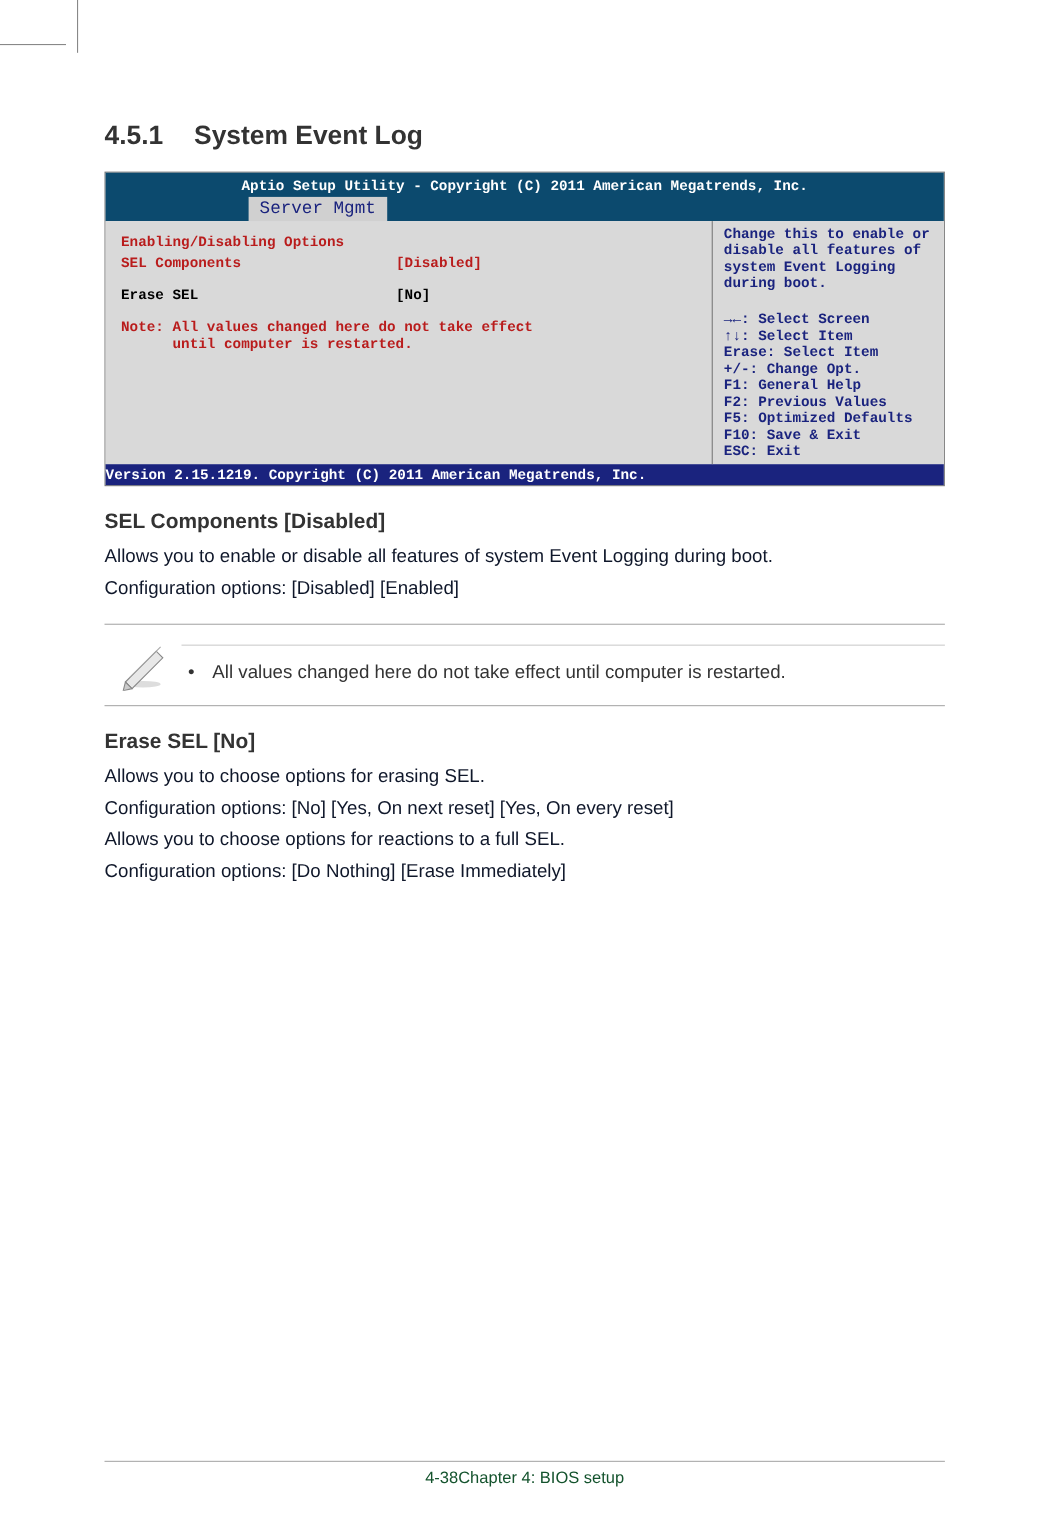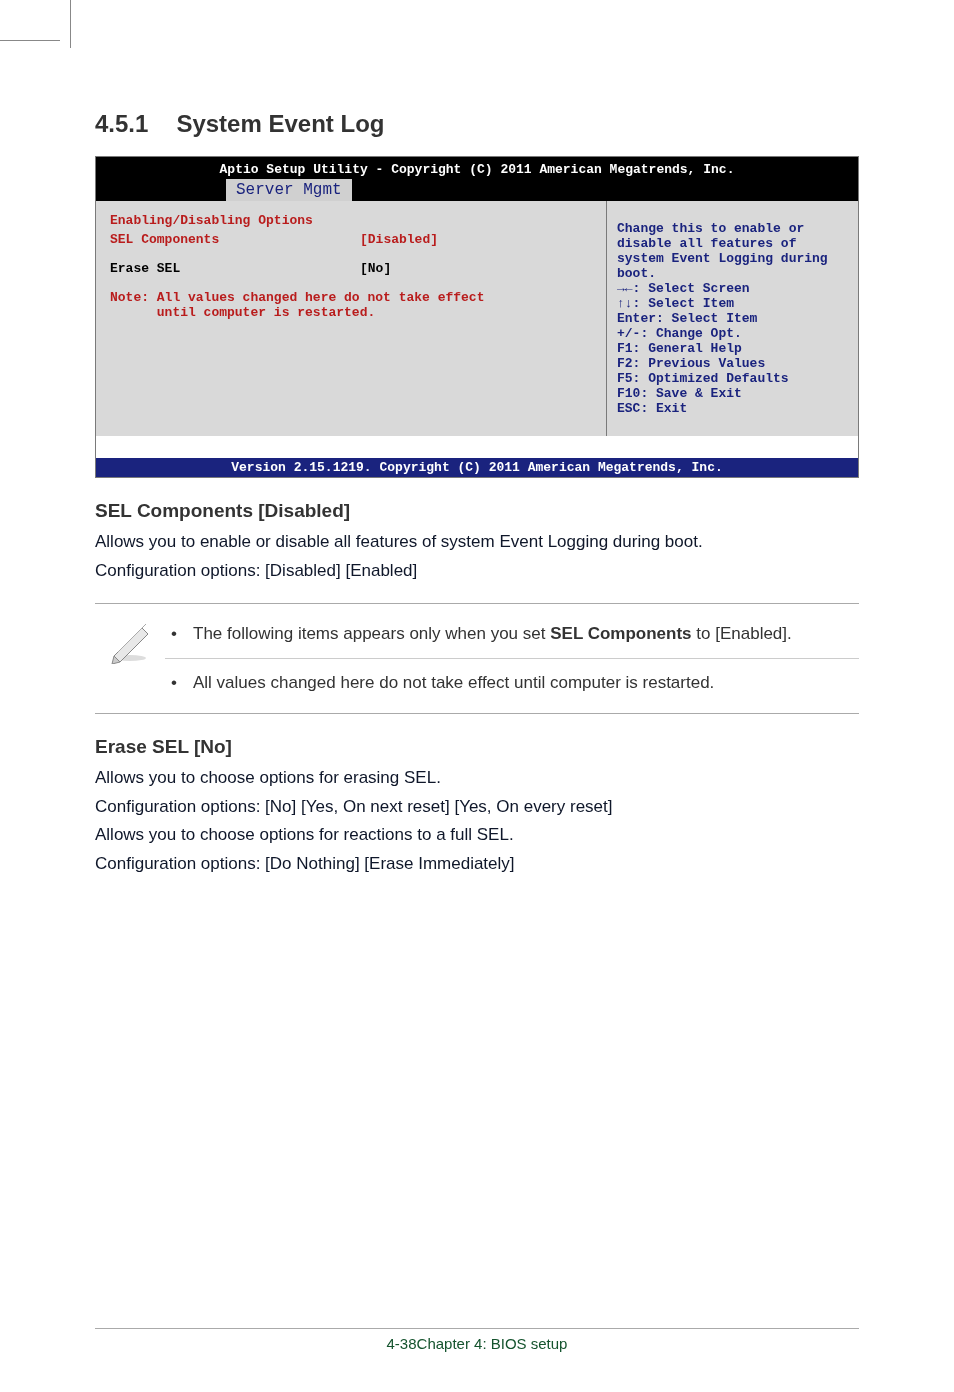--- a/index.html
+++ b/index.html
@@ -10,21 +10,21 @@
       font-family: Arial, Helvetica, sans-serif;
       color: #333;
       position: relative;
       padding: 0;
     }
     .page { padding: 110px 95px 40px 95px; }
     h2.section-title { font-size: 24px; font-weight: bold; margin-bottom: 18px; }
     h2.section-title .num { display: inline-block; margin-right: 28px; }
     .bios-box { border: 1px solid #7a7a7a; margin-bottom: 22px; }
     .bios-header {
-      background: #000000;
+      background: #0c4a6e;
       color: #fff;
       font-family: 'Courier New', monospace;
       font-weight: bold;
       font-size: 13px;
       padding: 3px 0 0 0;
     }
     .bios-header-line1 { text-align: center; padding: 2px 0; }
     .bios-tab-row { display: flex; padding: 0 0 0 130px; }
     .bios-tab {
       background: #d0d0d0;
@@ -36,42 +36,41 @@
     }
     .bios-body {
       display: flex;
       background: #d9d9d9;
       font-family: 'Courier New', monospace;
       font-size: 13px;
       font-weight: bold;
     }
     .bios-left { flex: 1; padding: 12px 14px; color: #1a237e; }
     .bios-right {
-      width: 252px;
+      width: 211px;
       border-left: 1px solid #7a7a7a;
-      padding: 20px 10px;
+      padding: 4px 10px;
       color: #1a237e;
       display: flex;
       flex-direction: column;
       justify-content: space-between;
     }
     .bios-left .blue { color: #b91c1c; }
     .bios-left .black { color: #000; }
     .bios-left .row { display: flex; }
     .bios-left .label { width: 250px; }
     .bios-left .val { }
     .bios-footer {
       background: #1a237e;
       color: #fff;
-      text-align: center;
+      text-align: left;
       font-family: 'Courier New', monospace;
       font-weight: bold;
       font-size: 13px;
       padding: 2px 0;
-      margin-top: 22px;
     }
     h3.subhead { font-size: 19px; font-weight: bold; margin-top: 18px; margin-bottom: 8px; }
     p.body { font-size: 17px; line-height: 1.45; margin-bottom: 4px; color: #0f172a; }
     .note-box { border-top: 1px solid #aaa; border-bottom: 1px solid #aaa; margin: 20px 0 22px 0; padding: 12px 0 12px 0; display: flex; }
     .note-icon { width: 70px; display: flex; align-items: flex-start; justify-content: center; padding-top: 4px; }
     .note-content { flex: 1; }
     .note-content ul { list-style: none; }
     .note-content li { font-size: 17px; line-height: 1.4; padding: 6px 0 6px 28px; position: relative; }
     .note-content li::before { content: '•'; position: absolute; left: 6px; top: 6px; }
     .note-content hr { border: none; border-top: 1px solid #ccc; margin: 6px 0 6px 0; }
@@ -125,21 +124,21 @@
         <div style="height:14px"></div>
         <div class="blue">Note: All values changed here do not take effect</div>
         <div class="blue" style="white-space:pre">      until computer is restarted.</div>
         <div style="height:90px"></div>
       </div>
       <div class="bios-right">
         <div>Change this to enable or disable all features of system Event Logging during boot.</div>
         <div>
           <div>→←: Select Screen</div>
           <div>↑↓:  Select Item</div>
-          <div>Enter: Select Item</div>
+          <div>Erase: Select Item</div>
           <div>+/-: Change Opt.</div>
           <div>F1: General Help</div>
           <div>F2: Previous Values</div>
           <div>F5: Optimized Defaults</div>
           <div>F10: Save &amp; Exit</div>
           <div>ESC: Exit</div>
         </div>
       </div>
     </div>
     <div class="bios-footer">Version 2.15.1219. Copyright (C) 2011 American Megatrends, Inc.</div>
@@ -152,25 +151,20 @@
   <div class="note-box">
     <div class="note-icon">
       <svg width="44" height="44" viewBox="0 0 44 44">
         <ellipse cx="22" cy="38" rx="16" ry="3" fill="#ddd"></ellipse>
         <polygon points="6,36 34,8 40,14 12,42" fill="#e8e8e8" stroke="#888" stroke-width="1"></polygon>
         <polygon points="6,36 12,42 4,44" fill="#ccc" stroke="#888" stroke-width="1"></polygon>
         <line x1="10" y1="32" x2="38" y2="4" stroke="#aaa" stroke-width="1"></line>
       </svg>
     </div>
     <div class="note-content">
-      <ul>
-        <li>
-          <span>The following items appears only when you set </span><b>SEL Components</b><span> to [Enabled].</span>
-        </li>
-      </ul>
       <hr>
       <ul>
         <li>All values changed here do not take effect until computer is restarted.</li>
       </ul>
     </div>
   </div>
 
   <h3 class="subhead">Erase SEL [No]</h3>
   <p class="body">Allows you to choose options for erasing SEL.</p>
   <p class="body">Configuration options: [No] [Yes, On next reset] [Yes, On every reset]</p>

